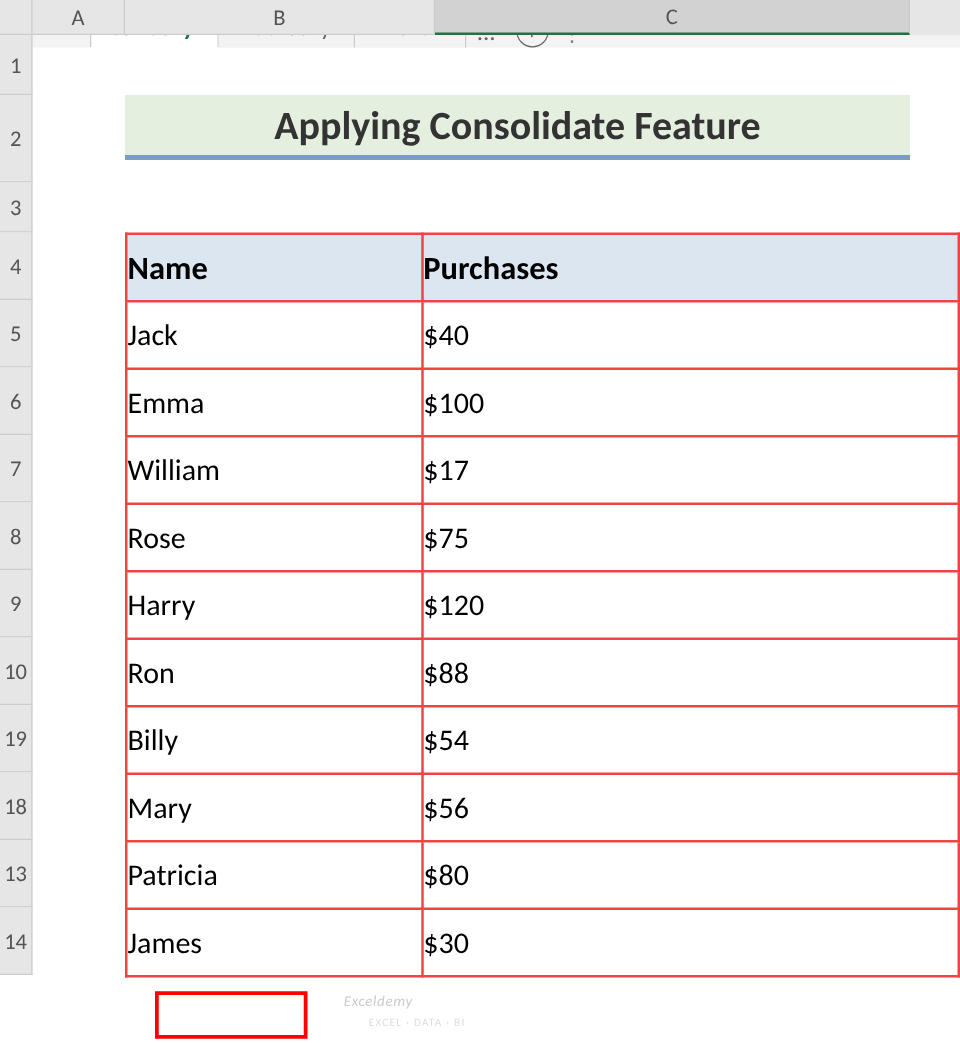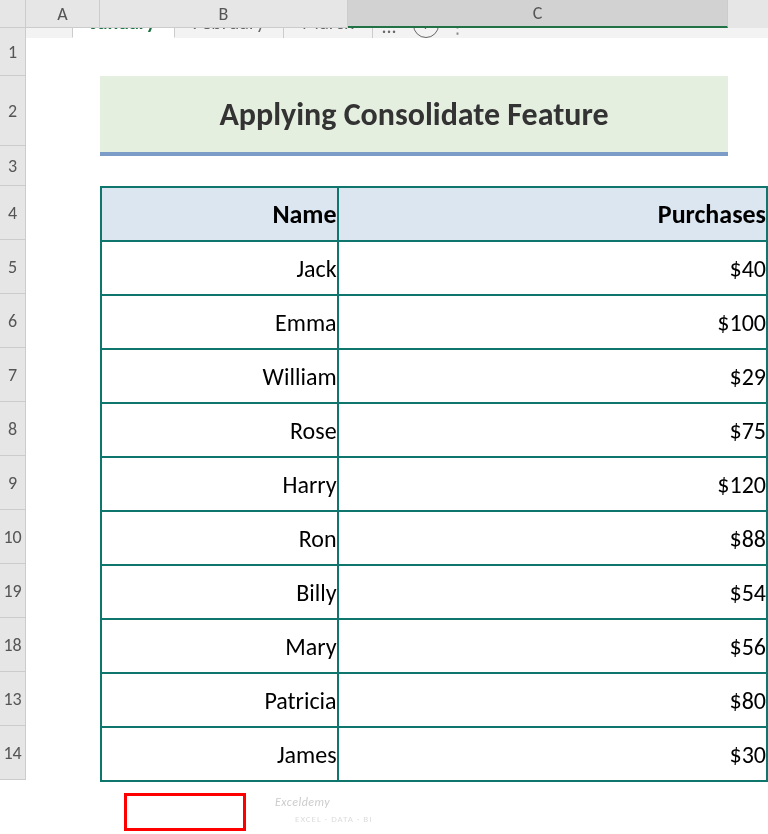--- a/index.html
+++ b/index.html
@@ -83,39 +83,39 @@
       top: 28px;
       left: 26px;
       right: 0;
       bottom: 0;
     }
     .title-cell {
       position: absolute;
       top: 48px;
       left: 74px;
       width: 628px;
-      height: 80px;
+      height: 52px;
       background: #e5efe0;
       border-bottom: 4px solid #7a9cc6;
       display: flex;
       align-items: center;
       justify-content: center;
       font-size: 32px;
       font-weight: bold;
       color: #333;
     }
     .data-table {
       position: absolute;
       top: 158px;
       left: 74px;
       border-collapse: collapse;
     }
     .data-table th, .data-table td {
-      border: 2px solid #0f766e;
-      text-align: right;
+      border: 2px solid #ef4444;
+      text-align: left;
       height: 54px;
       font-size: 24px;
     }
     .data-table th {
       background: #dce6f1;
       font-weight: bold;
       font-size: 26px;
     }
     .data-table .col-name { width: 248px; }
     .data-table .col-purch { width: 452px; }
@@ -255,21 +255,21 @@
         <tr>
             <td>Jack</td>
             <td>$40</td>
           </tr>
         <tr>
             <td>Emma</td>
             <td>$100</td>
           </tr>
         <tr>
             <td>William</td>
-            <td>$29</td>
+            <td>$17</td>
           </tr>
         <tr>
             <td>Rose</td>
             <td>$75</td>
           </tr>
         <tr>
             <td>Harry</td>
             <td>$120</td>
           </tr>
         <tr>

